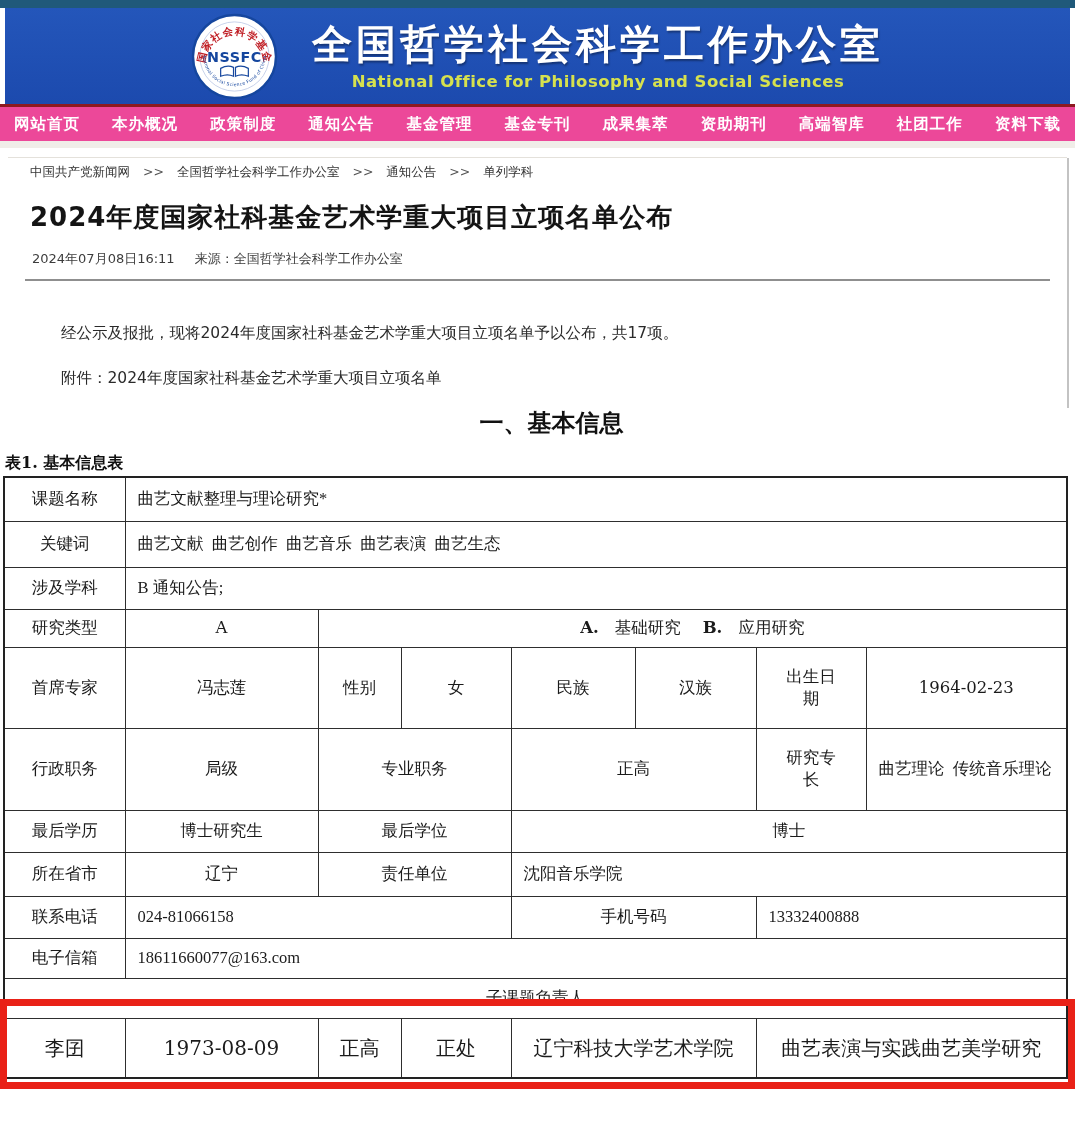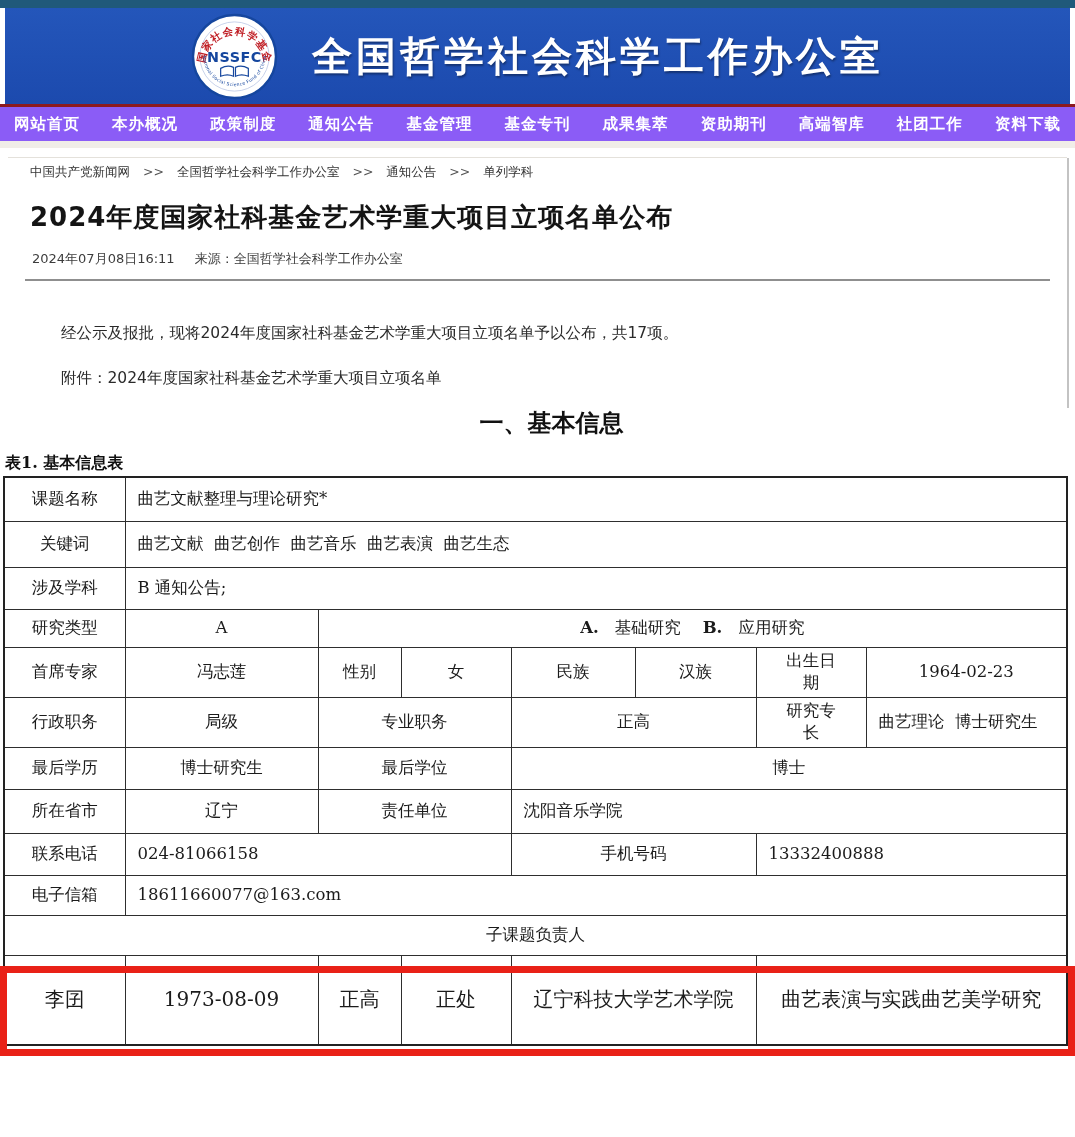--- a/index.html
+++ b/index.html
@@ -20,21 +20,21 @@
   .org-cn {
     color:#ffffff; font-size:40px; font-weight:bold; letter-spacing:4px;
     text-shadow:1px 2px 2px rgba(0,0,0,.35); line-height:1.1; white-space:nowrap;
   }
   .org-en {
     margin-top:6px; color:#d6e14e; font-size:16.5px; letter-spacing:.5px;
     font-weight:bold; white-space:nowrap;
   }
   
   .main-nav {
-    height:37px; background:#8b5cf6; border-top:3px solid #8c1a20;
+    height:37px; background:#ec4899; border-top:3px solid #8c1a20;
     display:flex; align-items:center; justify-content:space-between; padding:0 14px;
   }
   .nav-item {
     color:#ffffff; font-size:15.5px; font-weight:bold; letter-spacing:1px;
     cursor:pointer; white-space:nowrap;
   }
   .sub-band { height:7px; background:#f0ede8; }
   
   .card-top-line { position:absolute; left:8px; right:8px; top:157px; height:1px; background:#e4e1db; }
   .card-right-line { position:absolute; right:6px; top:158px; height:250px; width:2px; background:#c3c3c3; }
@@ -54,27 +54,27 @@
   .serif { font-family:"DejaVu Serif","Liberation Serif",serif; }
   .section-heading { margin-top:18px; text-align:center; font-size:24px; font-weight:bold; color:#111;padding-left:28px; }
   .table-caption { margin:14px 0 2px 5px; font-size:16px; font-weight:bold; color:#111; }
   .table-zone { position:relative; margin:0 9px 0 3px; }
   table { width:1063px; table-layout:fixed; border-collapse:collapse; border:2px solid #222; }
   td {
     border:1px solid #2e2e2e; text-align:center; vertical-align:middle;
     font-family:"DejaVu Serif","Liberation Serif",serif; font-size:16.5px;
     color:#1b1b1b; padding:2px 6px; line-height:1.35; word-break:break-word;
   }
-  td.left { text-align:left; padding-left:12px; }
+  td.left { text-align:left; padding-left:12px;font-family:Liberation Serif, serif; }
   td.pre { white-space:pre-wrap; }
-  td.narrow { padding:2px 22px; }
+  td.narrow { padding:18px 22px; }
   td.narrow2 { padding:2px 14px; }
   tr.h38 td{height:38px} tr.h40 td{height:40px} tr.h42 td{height:42px}
   tr.h44 td{height:44px} tr.h46 td{height:46px} tr.h48 td{height:48px}
-  tr.h50 td{height:50px} tr.h72 td{height:90px}
+  tr.h50 td{height:50px} tr.h72 td{height:60px}
   tr.big td { font-size:20px; }
   .optkey { font-weight:bold; }
   .optkey.gap { margin-left:22px; }
   .opttxt { margin-left:16px; }
   
   .highlight-box {
     position:absolute; left:-3px; width:1075px; bottom:-10px; height:90px;
     border:7px solid #e92117; pointer-events:none; z-index:5;
   }
 </style>
@@ -98,20 +98,21 @@
       <text x="44" y="50" text-anchor="middle" font-size="14.5" font-weight="bold" fill="#15469e" letter-spacing="0.5">NSSFC</text>
       <path d="M30 56 Q37 52 43 55 L43 64 Q37 61 30 64 Z" fill="#ffffff" stroke="#15469e" stroke-width="1.2"></path>
       <path d="M58 56 Q51 52 45 55 L45 64 Q51 61 58 64 Z" fill="#ffffff" stroke="#15469e" stroke-width="1.2"></path>
       <text font-size="4.6" fill="#15469e" letter-spacing="0.3">
         <textPath href="#arcBottom" startOffset="50%" text-anchor="middle">National Social Science Fund of China</textPath>
       </text>
     </svg>
   </div>
   <div class="titles">
     <div class="org-cn">全国哲学社会科学工作办公室</div>
+    <div class="org-en">National Office for Philosophy and Social Sciences</div>
   </div>
 </div>
 
 <div class="main-nav">
   <span class="nav-item">网站首页</span>
   <span class="nav-item">本办概况</span>
   <span class="nav-item">政策制度</span>
   <span class="nav-item">通知公告</span>
   <span class="nav-item">基金管理</span>
   <span class="nav-item">基金专刊</span>
@@ -190,21 +191,21 @@
         <td>汉族</td>
         <td class="narrow">出生日期</td>
         <td>1964-02-23</td>
       </tr>
       <tr class="h50">
         <td>行政职务</td>
         <td>局级</td>
         <td colspan="2">专业职务</td>
         <td colspan="2">正高</td>
         <td class="narrow">研究专长</td>
-        <td class="left pre">曲艺理论  博士研究生</td>
+        <td class="left pre">曲艺理论  传统音乐理论</td>
       </tr>
       <tr class="h42">
         <td>最后学历</td>
         <td>博士研究生</td>
         <td colspan="2">最后学位</td>
         <td colspan="4">博士</td>
       </tr>
       <tr class="h44">
         <td>所在省市</td>
         <td>辽宁</td>

